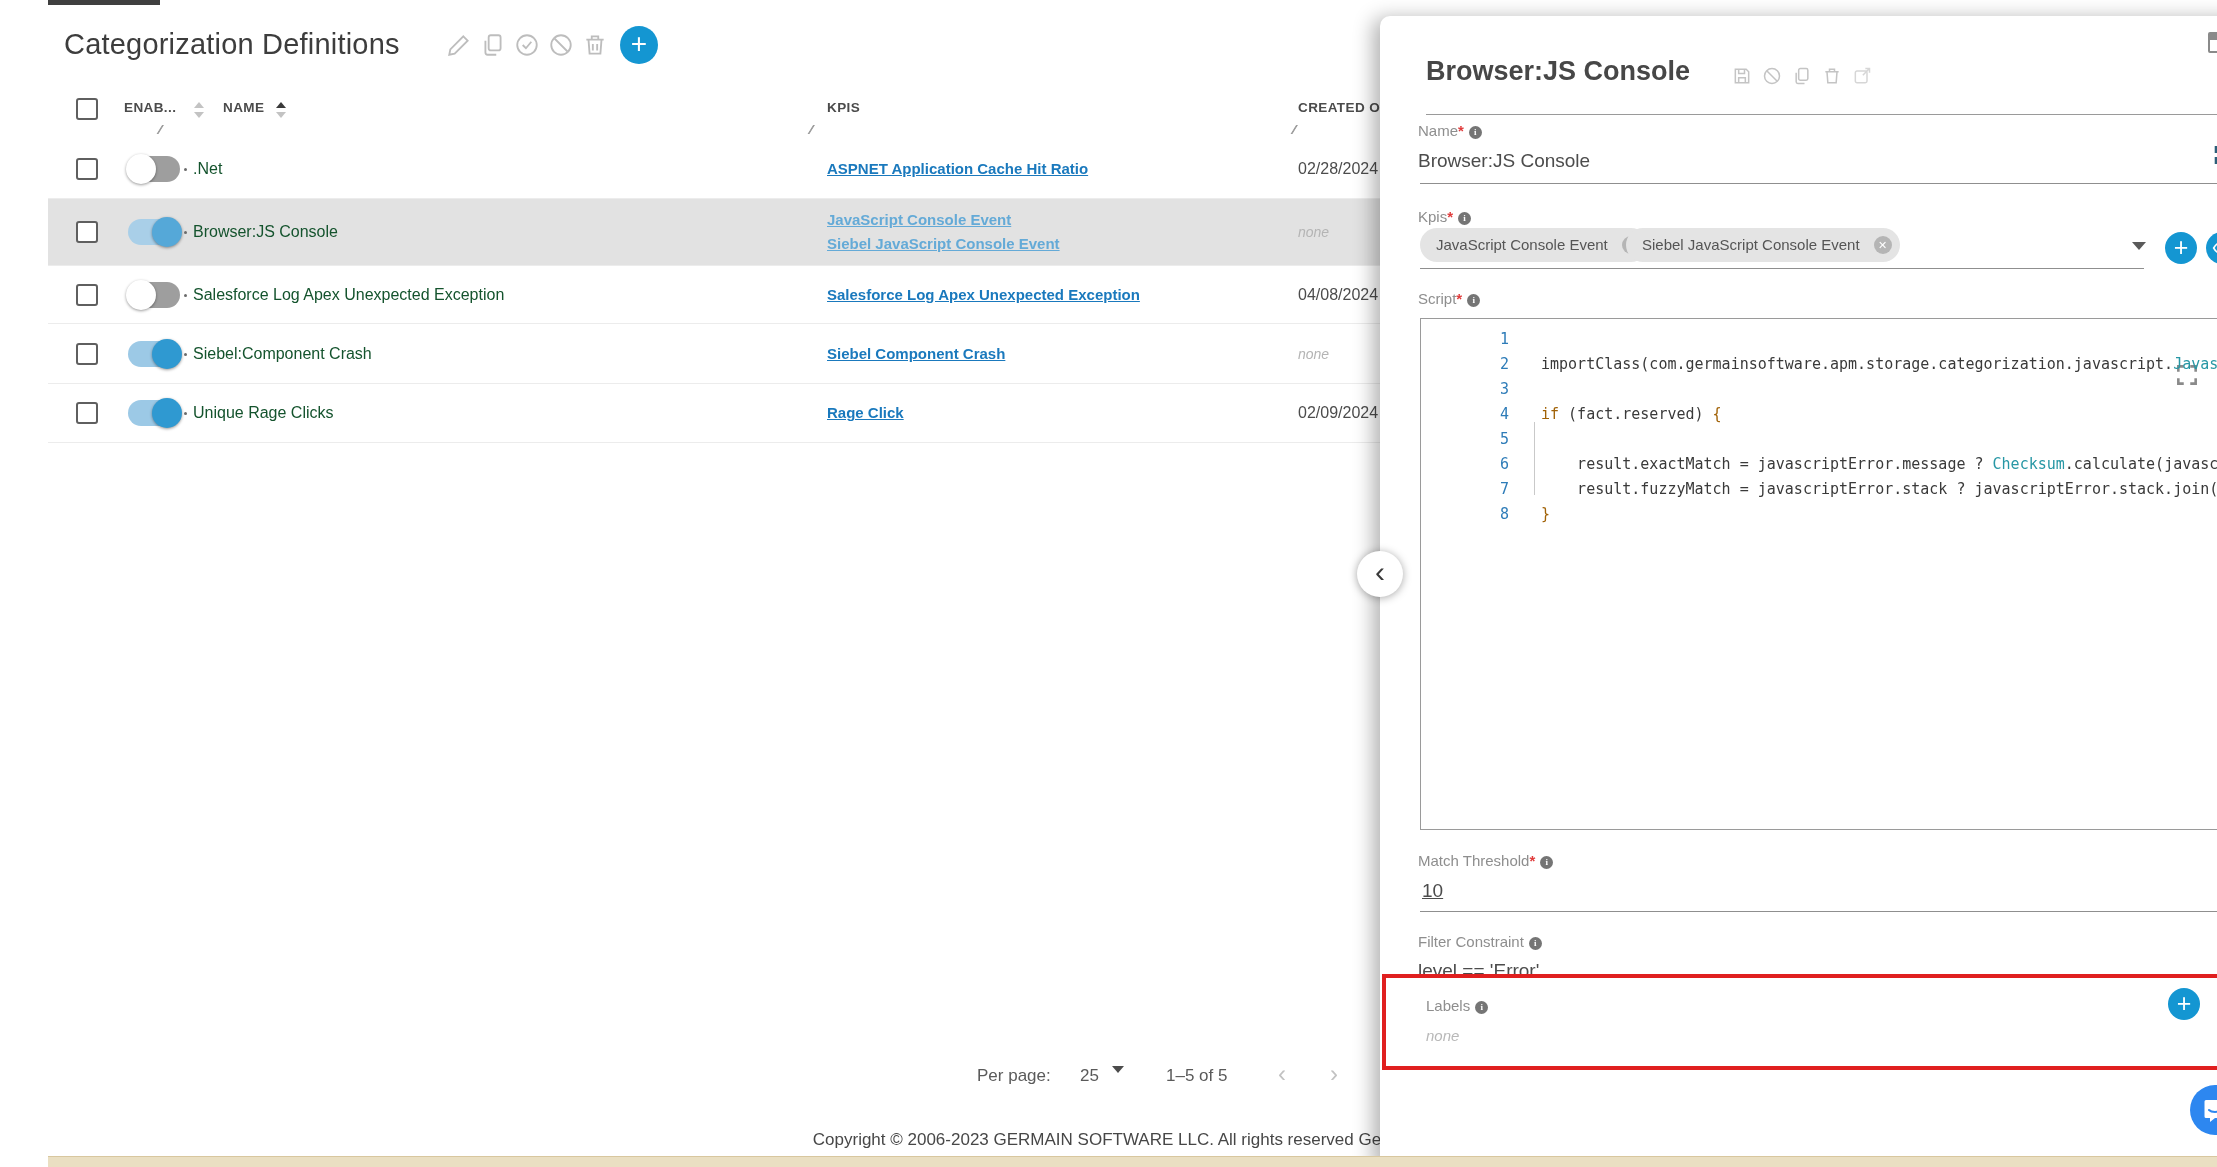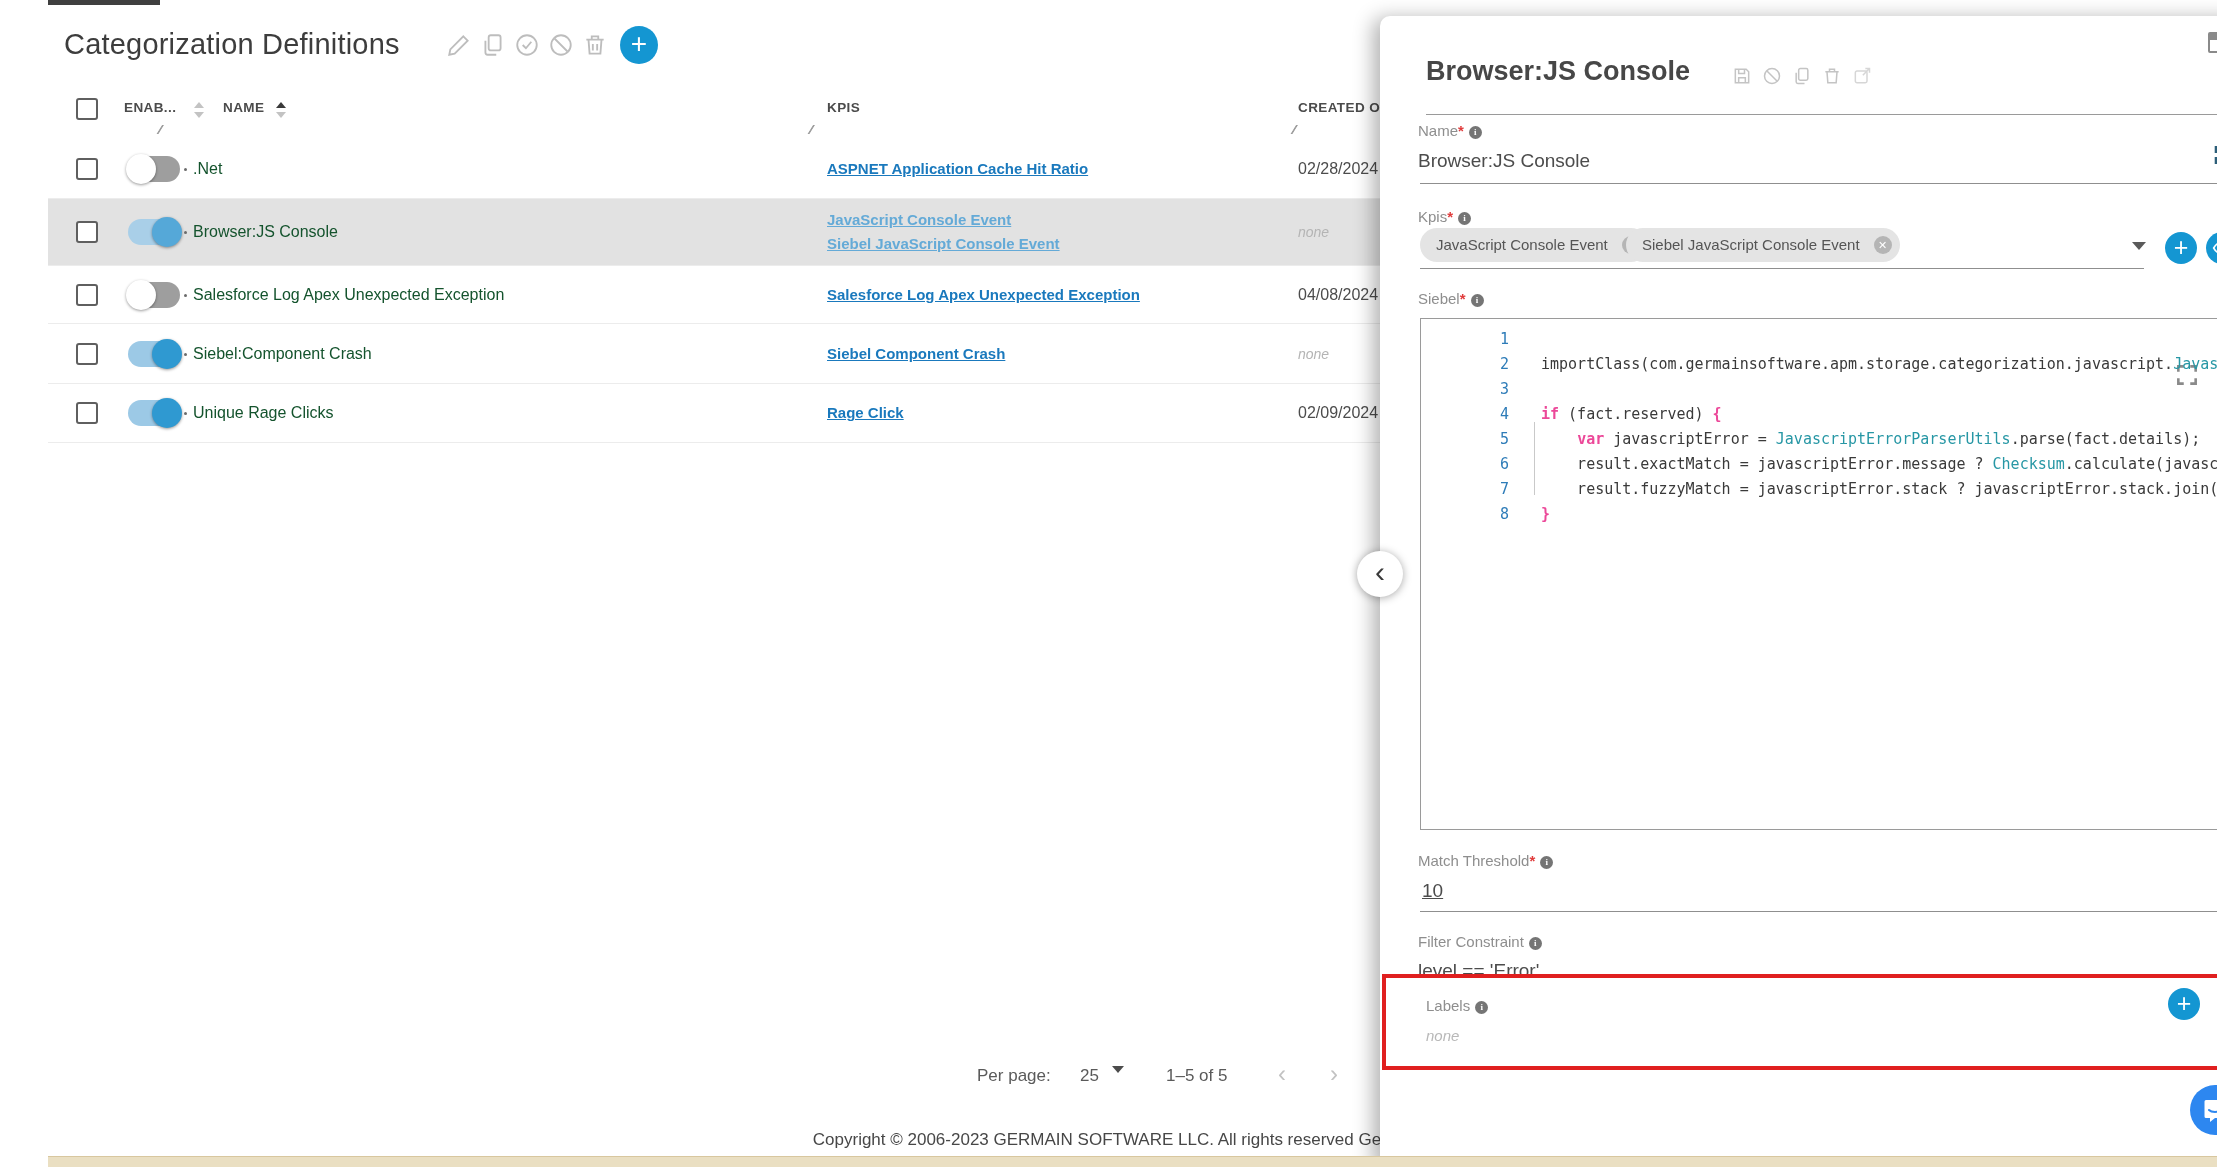--- a/index.html
+++ b/index.html
@@ -85,21 +85,21 @@
   #kpi-add{left:785px;top:216px;font-size:25px;line-height:30px;}
   #kpi-eye{left:826px;top:216px;}
   #kpi-eye svg{width:20px;height:20px;margin-top:6px;}
   #script-label{left:38px;top:274px;}
   #editor{position:absolute;left:40px;top:302px;width:818px;height:510px;border:1px solid #9a9a9a;background:#fff;overflow:hidden;}
   #gutter-guide{position:absolute;left:113px;top:103px;width:0;height:73px;border-left:1px solid #c9c9c9;}
   .cline{position:absolute;left:0;width:818px;height:25px;font-family:"DejaVu Sans Mono",monospace;
          font-size:15px;line-height:25px;white-space:pre;}
   .lno{position:absolute;left:0;width:88px;text-align:right;color:#2e7cb8;}
   .ctext{position:absolute;left:120px;white-space:pre;}
-  .tk-d{color:#3a3a3a;} .tk-k{color:#ec4899;font-weight:bold;} .tk-c{color:#2797a5;} .tk-s{color:#b02f2f;}
+  .tk-d{color:#3a3a3a;} .tk-k{color:#a16207;} .tk-c{color:#2797a5;} .tk-s{color:#b02f2f;}
   #expand-ic{position:absolute;left:753px;top:43px;width:26px;height:26px;color:#8a8a8a;}
   #mt-label{left:38px;top:836px;} #mt-value{left:42px;top:864px;text-decoration:underline;} #mt-uline{left:40px;top:895px;width:818px;}
   #fc-label{left:38px;top:917px;} #fc-value{left:38px;top:944px;}
   #labels-box{position:absolute;left:2px;top:958px;width:872px;height:88px;border:4px solid #e01f1f;}
   #labels-label{left:44px;top:981px;}
   
   #chat-btn{position:absolute;left:2142px;top:1085px;width:50px;height:50px;border-radius:50%;background:#2d87f0;z-index:50;}
   #chat-btn svg{width:26px;height:26px;margin:12px;}
   #chat-badge{position:absolute;left:2190px;top:1073px;width:22px;height:22px;border-radius:50%;background:#f23d30;
               color:#fff;font-size:13px;font-weight:bold;text-align:center;line-height:22px;z-index:51;}
@@ -287,34 +287,34 @@
     <span id="kpis-caret"></span>
     <div class="uline" id="kpis-uline"></div>
     <div class="blue-btn" id="kpi-add">+</div>
     <div class="blue-btn" id="kpi-eye">
       <svg viewBox="0 0 24 24" fill="none" stroke="#fff" stroke-width="2">
           <path d="M2 12s4-7 10-7 10 7 10 7-4 7-10 7-10-7-10-7z"></path>
           <circle cx="12" cy="12" r="3"></circle>
         </svg></div>
 
     <div class="flabel" id="script-label">
-      <span>Siebel</span><span class="req">*</span><span class="info">i</span>
+      <span>Script</span><span class="req">*</span><span class="info">i</span>
     </div>
     <div id="editor">
       <div id="gutter-guide"></div>
 
       <span id="expand-ic">
         <svg viewBox="0 0 24 24" fill="none" stroke="currentColor" stroke-width="2.4">
             <path d="M4 9V4h5M15 4h5v5M20 15v5h-5M9 20H4v-5"></path>
           </svg></span>
     <div class="cline" style="top: 8px;"><span class="lno">1</span></div>
         <div class="cline" style="top: 33px;"><span class="lno">2</span><span class="ctext"><span class="tk-d">importClass(com.germainsoftware.apm.storage.categorization.javascript.</span><span class="tk-c">JavascriptErrorParserUtils</span></span></div>
         <div class="cline" style="top: 58px;"><span class="lno">3</span><span class="ctext"></span></div>
         <div class="cline" style="top: 83px;"><span class="lno">4</span><span class="ctext"><span class="tk-k">if</span><span class="tk-d"> (fact.reserved) </span><span class="tk-k">{</span></span></div>
-        <div class="cline" style="top: 108px;"><span class="lno">5</span><span class="ctext"><span class="tk-d">    </span><span class="tk-k">var</span><span class="tk-d"> javascriptError = </span><span class="tk-c">JavascriptErrorParserUtils</span><span class="tk-d">.parse(fact.details);</span></span></div>
+        <div class="cline" style="top: 108px;"><span class="lno">5</span></div>
         <div class="cline" style="top: 133px;"><span class="lno">6</span><span class="ctext"><span class="tk-d">    result.exactMatch = javascriptError.message ? </span><span class="tk-c">Checksum</span><span class="tk-d">.calculate(javascriptError.message) : null;</span></span></div>
         <div class="cline" style="top: 158px;"><span class="lno">7</span><span class="ctext"><span class="tk-d">    result.fuzzyMatch = javascriptError.stack ? javascriptError.stack.join(</span><span class="tk-s">'|'</span></span></div>
         <div class="cline" style="top: 183px;"><span class="lno">8</span><span class="ctext"><span class="tk-k">}</span></span></div>
       </div>
 
     <div class="flabel" id="mt-label">
       <span>Match Threshold</span><span class="req">*</span><span class="info">i</span>
     </div>
     <div class="fvalue" id="mt-value">10</div>
     <div class="uline" id="mt-uline"></div>

